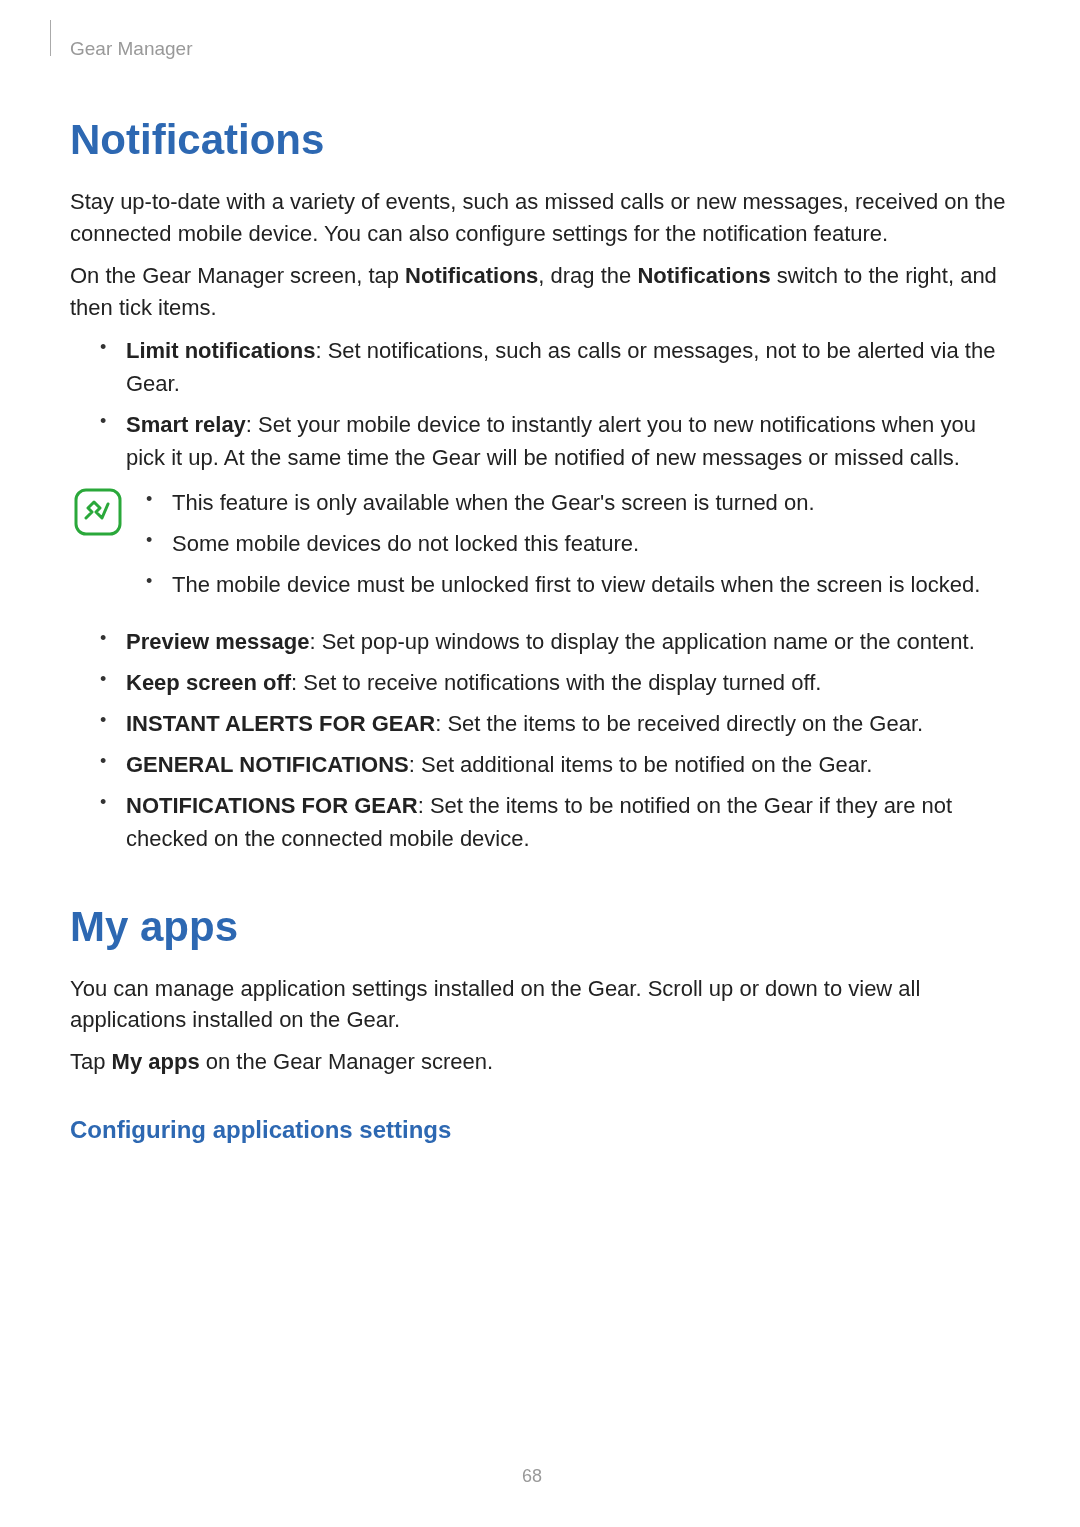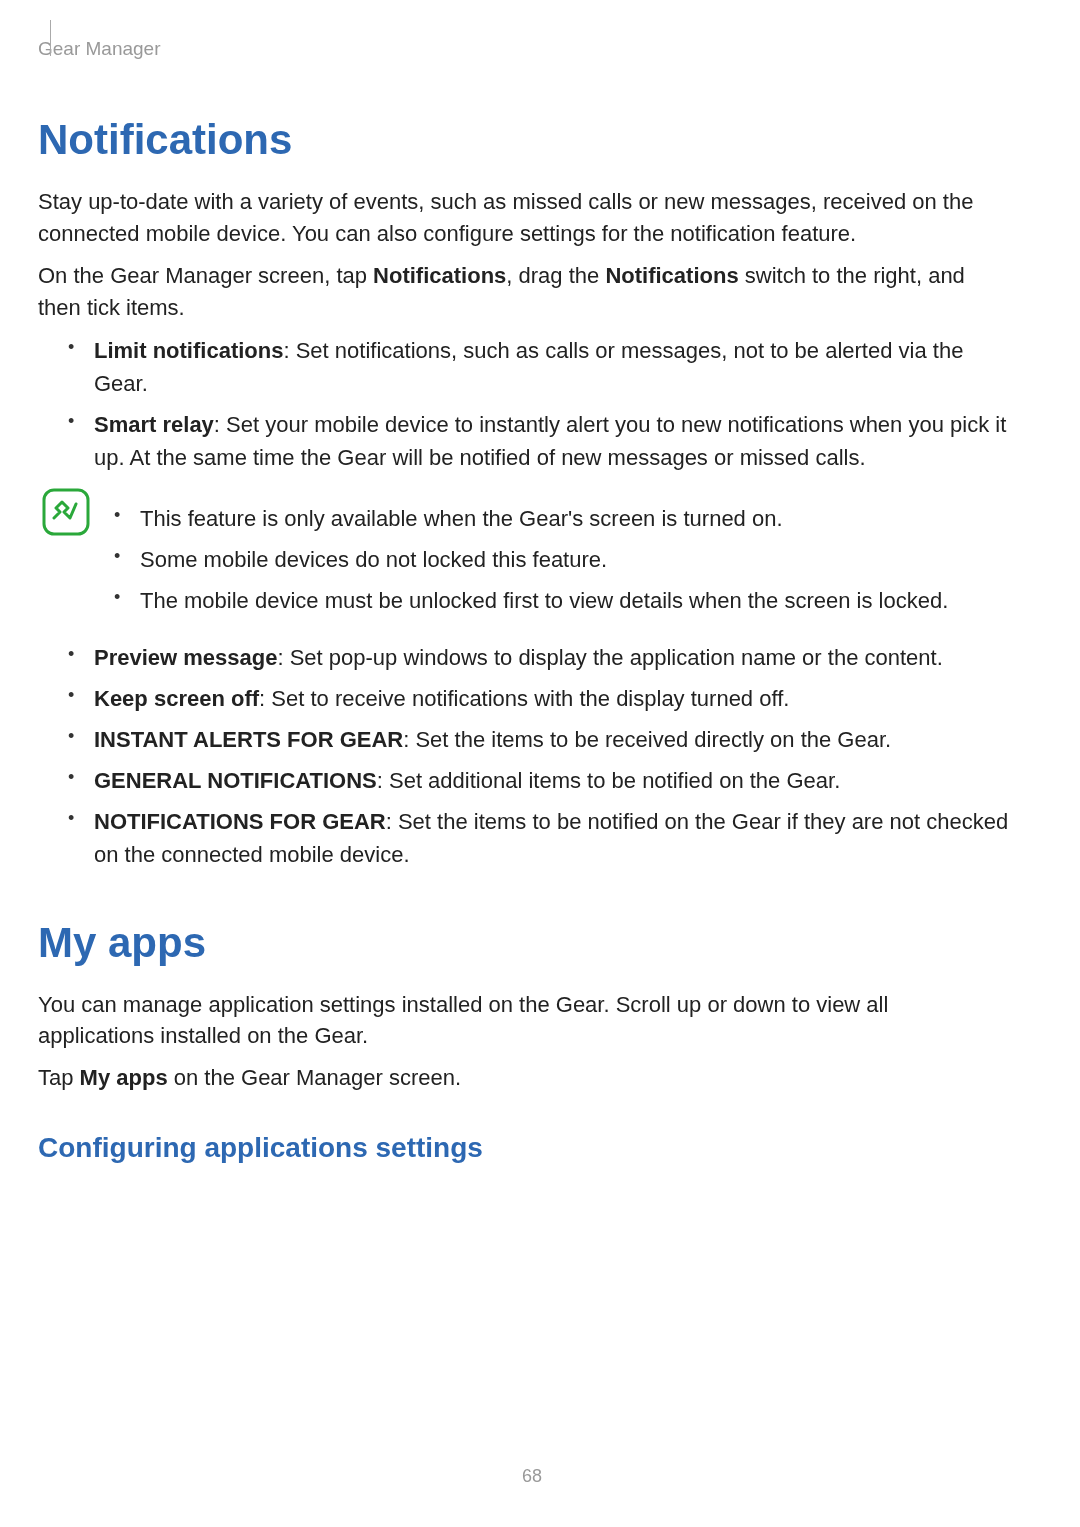--- a/index.html
+++ b/index.html
@@ -6,21 +6,21 @@
       margin: 0;
       padding: 0;
       font-family: Arial, Helvetica, sans-serif;
       color: #222;
       width: 1080px;
       height: 1527px;
       background: #fff;
       position: relative;
     }
     .page {
-      padding: 36px 70px 0 38px;
+      padding: 36px 70px 0 70px;
       position: relative;
       height: 100%;
       box-sizing: border-box;
     }
     .header-divider {
       position: absolute;
       left: 50px;
       top: 20px;
       width: 1px;
       height: 36px;
@@ -34,21 +34,21 @@
       margin-top: 2px;
     }
     h1 {
       color: #2d68b2;
       font-size: 42px;
       font-weight: bold;
       margin: 0 0 22px 0;
     }
     h2 {
       color: #2d68b2;
-      font-size: 28px;
+      font-size: 24px;
       font-weight: bold;
       margin: 38px 0 28px 0;
     }
     p {
       font-size: 22px;
       line-height: 1.45;
       margin: 8px 0 10px 0;
     }
     strong {
       font-weight: bold;
@@ -81,21 +81,21 @@
     .note-icon {
       width: 48px;
       height: 48px;
       flex-shrink: 0;
       margin-right: 14px;
       margin-left: 4px;
       margin-top: 2px;
     }
     .note-block ul.bullets {
       padding-left: 10px;
-      margin-top: 16px;
+      margin-top: 0;
       flex: 1;
     }
     .settings-icon {
       display: inline-block;
       width: 22px;
       height: 22px;
       vertical-align: middle;
       margin: 0 2px;
       position: relative;
       top: -1px;

